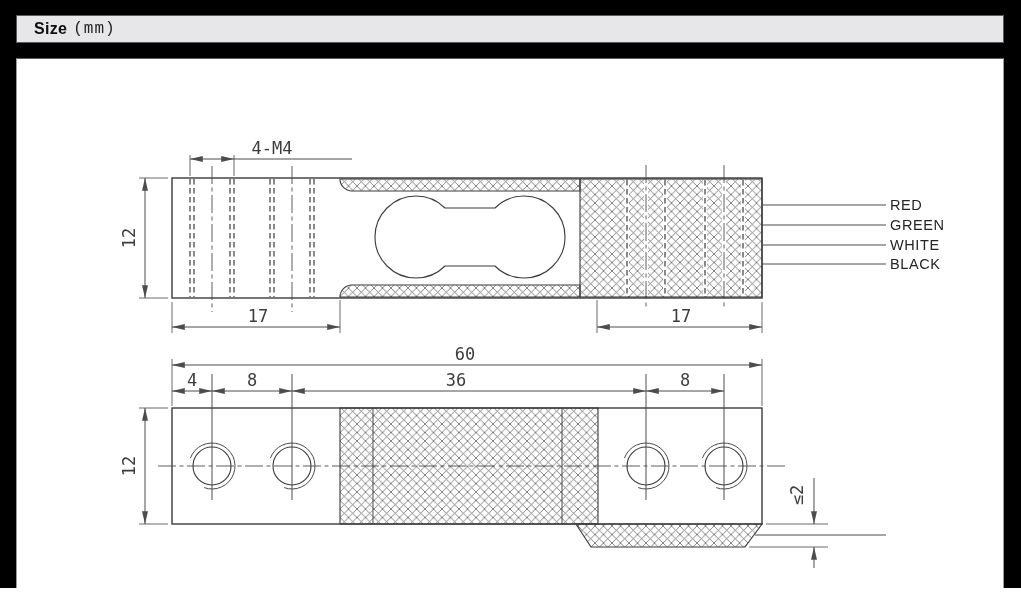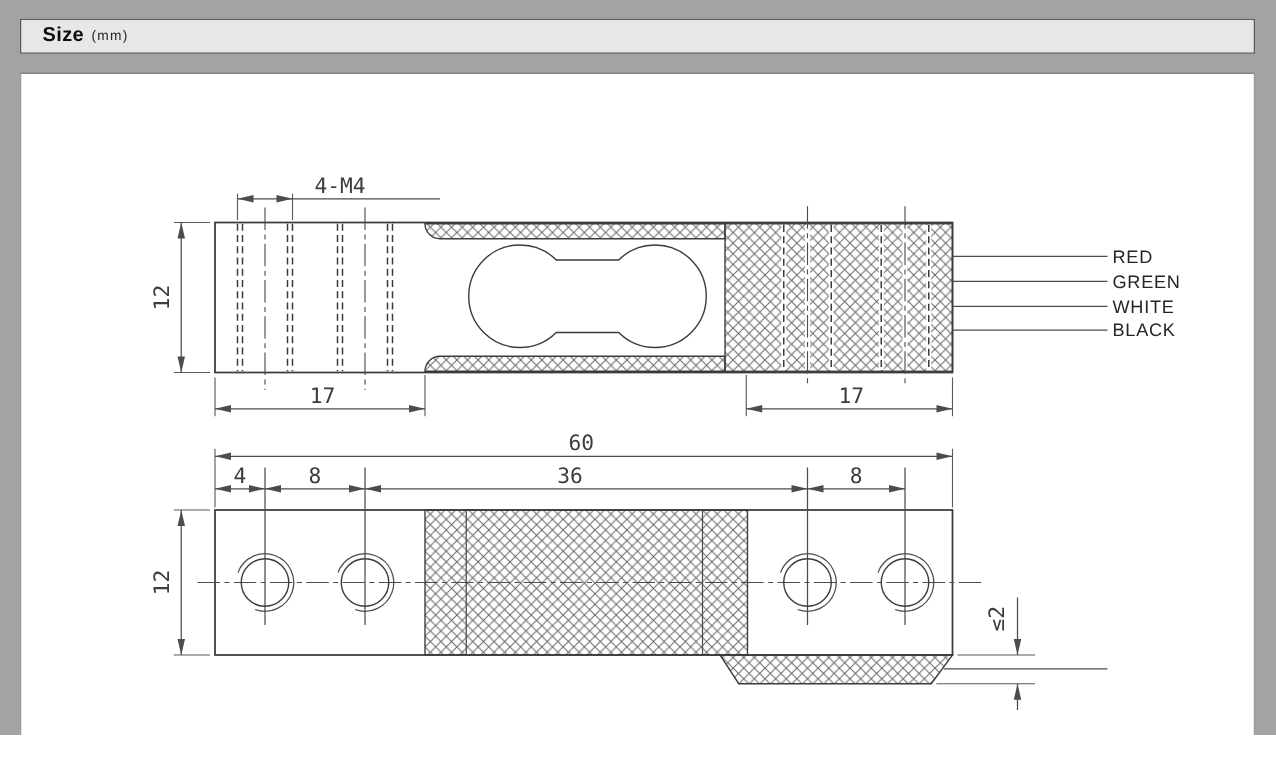--- a/index.html
+++ b/index.html
@@ -1,21 +1,21 @@
 <!DOCTYPE html>
 <html><head>
 <meta charset="utf-8">
 <style>
   html,body{margin:0;padding:0;background:#fff;}
-  .page{position:relative;width:1021px;height:588px;background:#a3a3a3;overflow:hidden;
+  .page{position:relative;width:1021px;height:588px;background:#000000;overflow:hidden;
         font-family:"Liberation Sans",sans-serif;}
   .hdr{position:absolute;left:16px;top:15px;width:988px;height:28px;box-sizing:border-box;
        background:#e7e7e9;border:1px solid #595b60;display:flex;align-items:center;padding-left:17px;}
   .hdr .t1{font-weight:bold;font-size:16px;color:#0e0e0e;letter-spacing:.3px;}
-  .hdr .t2{font-size:11px;color:#222;margin-left:6px;letter-spacing:1px;}
+  .hdr .t2{font-size:16px;color:#222;margin-left:6px;letter-spacing:1px;font-family:Liberation Mono, monospace;}
   .frame{position:absolute;left:16px;top:58px;width:988px;height:560px;box-sizing:border-box;
          border:1px solid #9a9aa0;border-top:1px solid #595b60;background:#fff;}
   svg{display:block;}
   .ol   {stroke:#3b3b3b;stroke-width:1.4;fill:none;}
   .ol2  {stroke:#3b3b3b;stroke-width:1.1;fill:none;}
   .thin {stroke:#4c4c4c;stroke-width:1;fill:none;}
   .dim  {stroke:#4c4c4c;stroke-width:1;fill:none;}
   .ext  {stroke:#5a5a5a;stroke-width:.9;fill:none;}
   .ctr  {stroke:#4c4c4c;stroke-width:.9;fill:none;stroke-dasharray:18 3.5 4 3.5;}
   .hid  {stroke:#3b3b3b;stroke-width:1.2;fill:none;stroke-dasharray:5.5 3.5;}

